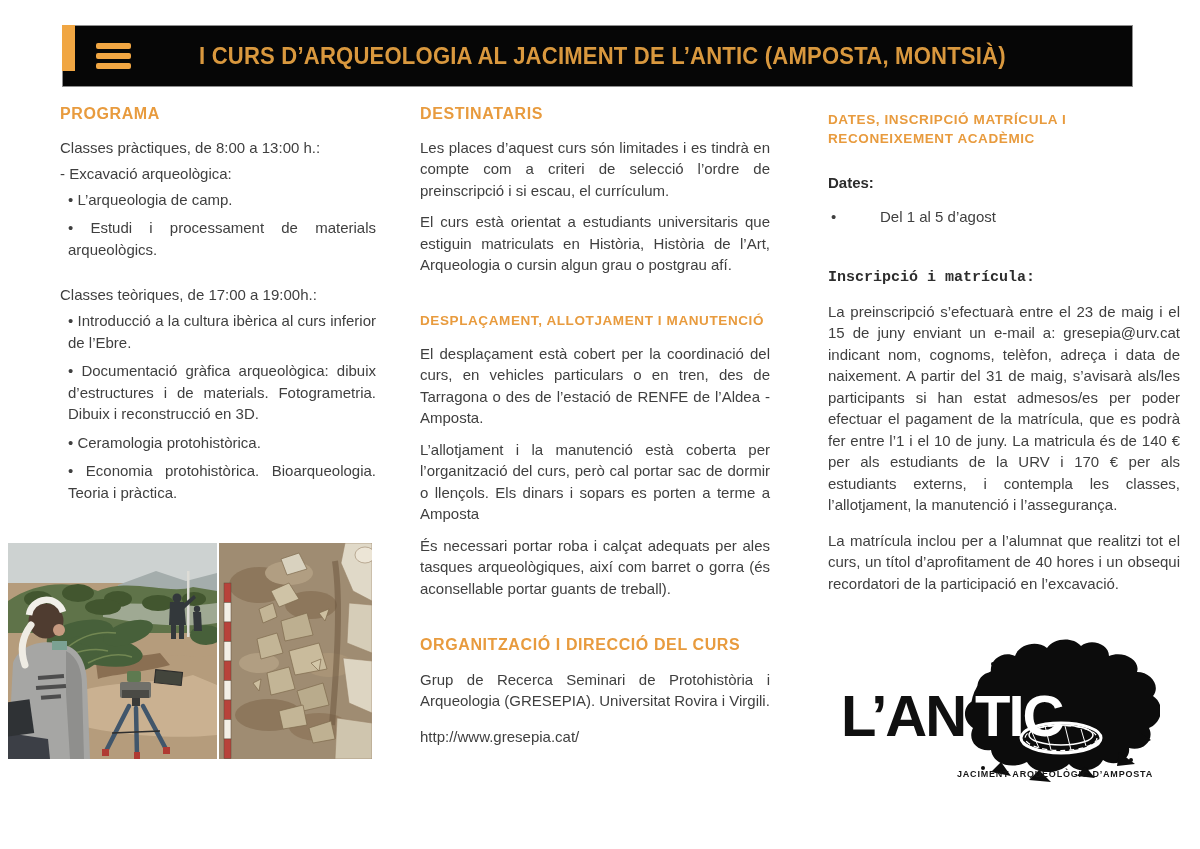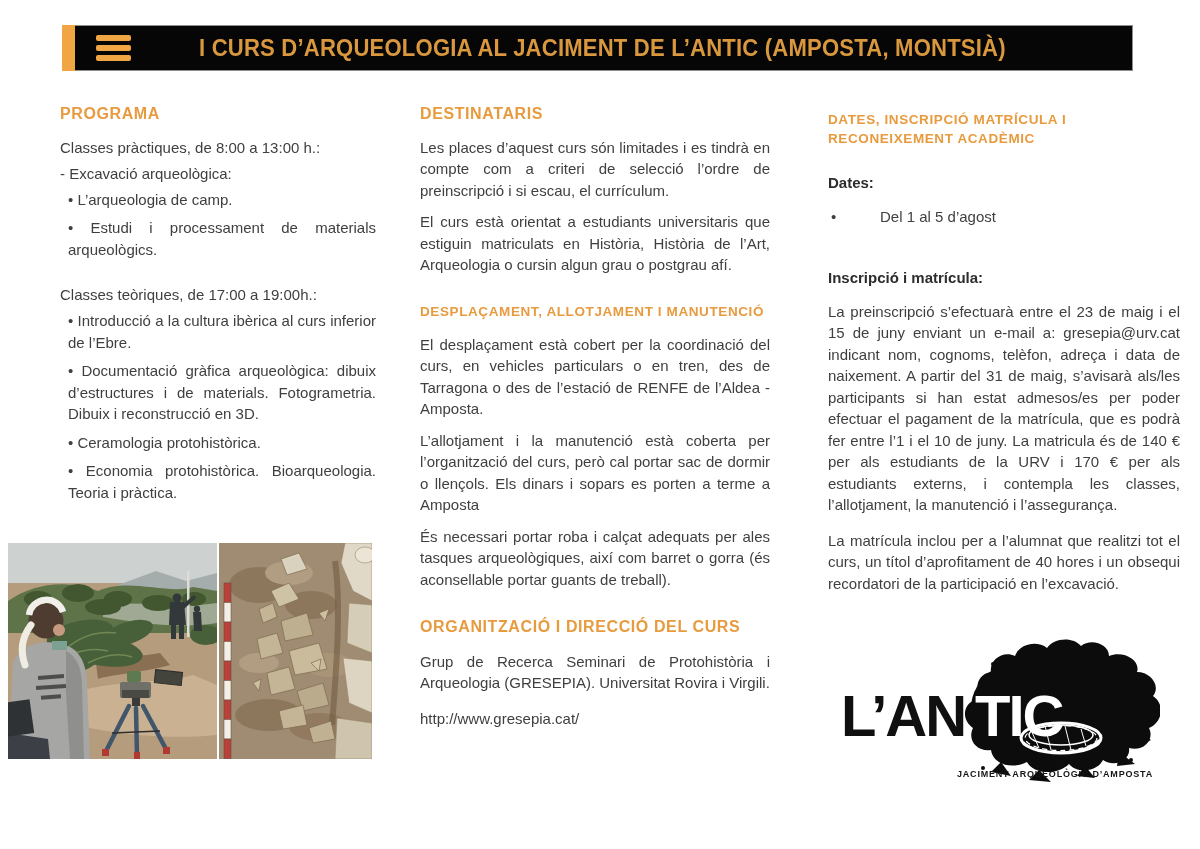--- a/index.html
+++ b/index.html
@@ -4,21 +4,21 @@
 <style>
   html,body{margin:0;padding:0;background:#ffffff;}
   body{
     position:relative;width:1200px;height:849px;overflow:hidden;
     font-family:"Liberation Sans",sans-serif;color:#3f3f3f;
   }
   *{box-sizing:border-box;}
 
   
   .header{
-    position:absolute;left:62px;top:25px;width:1071px;height:46px;
+    position:absolute;left:62px;top:25px;width:1071px;height:62px;
     background:#060606;border:1px solid #8f8f8f;
     display:flex;align-items:center;
   }
   .header-stripe{position:absolute;left:-1px;top:-1px;width:13px;height:46px;background:#f0a643;}
   .hamburger{margin-left:33px;display:flex;flex-direction:column;gap:4px;cursor:pointer;}
   .hamburger span{display:block;width:35px;height:6px;background:#f0a643;border-radius:2px;}
   .header h1{
     margin:0 0 0 68px;font-size:23px;font-weight:bold;color:#d9983e;
     letter-spacing:0.2px;white-space:nowrap;transform:scaleX(0.96);transform-origin:left center;
   }
@@ -31,26 +31,26 @@
   h2.lg{font-size:16px;margin-bottom:12px;}
   h2.sm{font-size:13.5px;line-height:19px;}
   .bold-label{font-weight:bold;color:#2d2d2d;}
 
   .col1{left:60px;top:103px;width:316px;}
   .col1 p{margin:0 0 4.5px 0;}
   .col1 p.b{margin:0 0 7px 8px;}
   .gap-top{margin-top:24px !important;}
 
   .col2{left:420px;top:103px;width:350px;}
-  .col2 h2.mid{margin-top:26px;margin-bottom:13px;}
+  .col2 h2.mid{margin-top:35px;margin-bottom:13px;}
   .url-line{margin-top:14px !important;}
 
   .col3{left:828px;top:110px;width:352px;}
   .col3 .dates-label{margin:24px 0 10px 0;}
-  .col3 .insc-label{margin:40px 0 12px 0;}
+  .col3 .insc-label{margin:40px 0 12px 0;font-family:Liberation Mono, monospace;}
   .date-bullet-row{display:flex;margin:12px 0 0 0;}
   .date-bullet-row .dot{width:52px;padding-left:3px;}
   .p2-top{margin-top:14px !important;}
 
   
   .photos{position:absolute;left:8px;top:543px;display:flex;gap:2px;}
   .photos svg{display:block;}
 
   
   .logo-box{position:absolute;left:833px;top:636px;width:327px;height:148px;}

